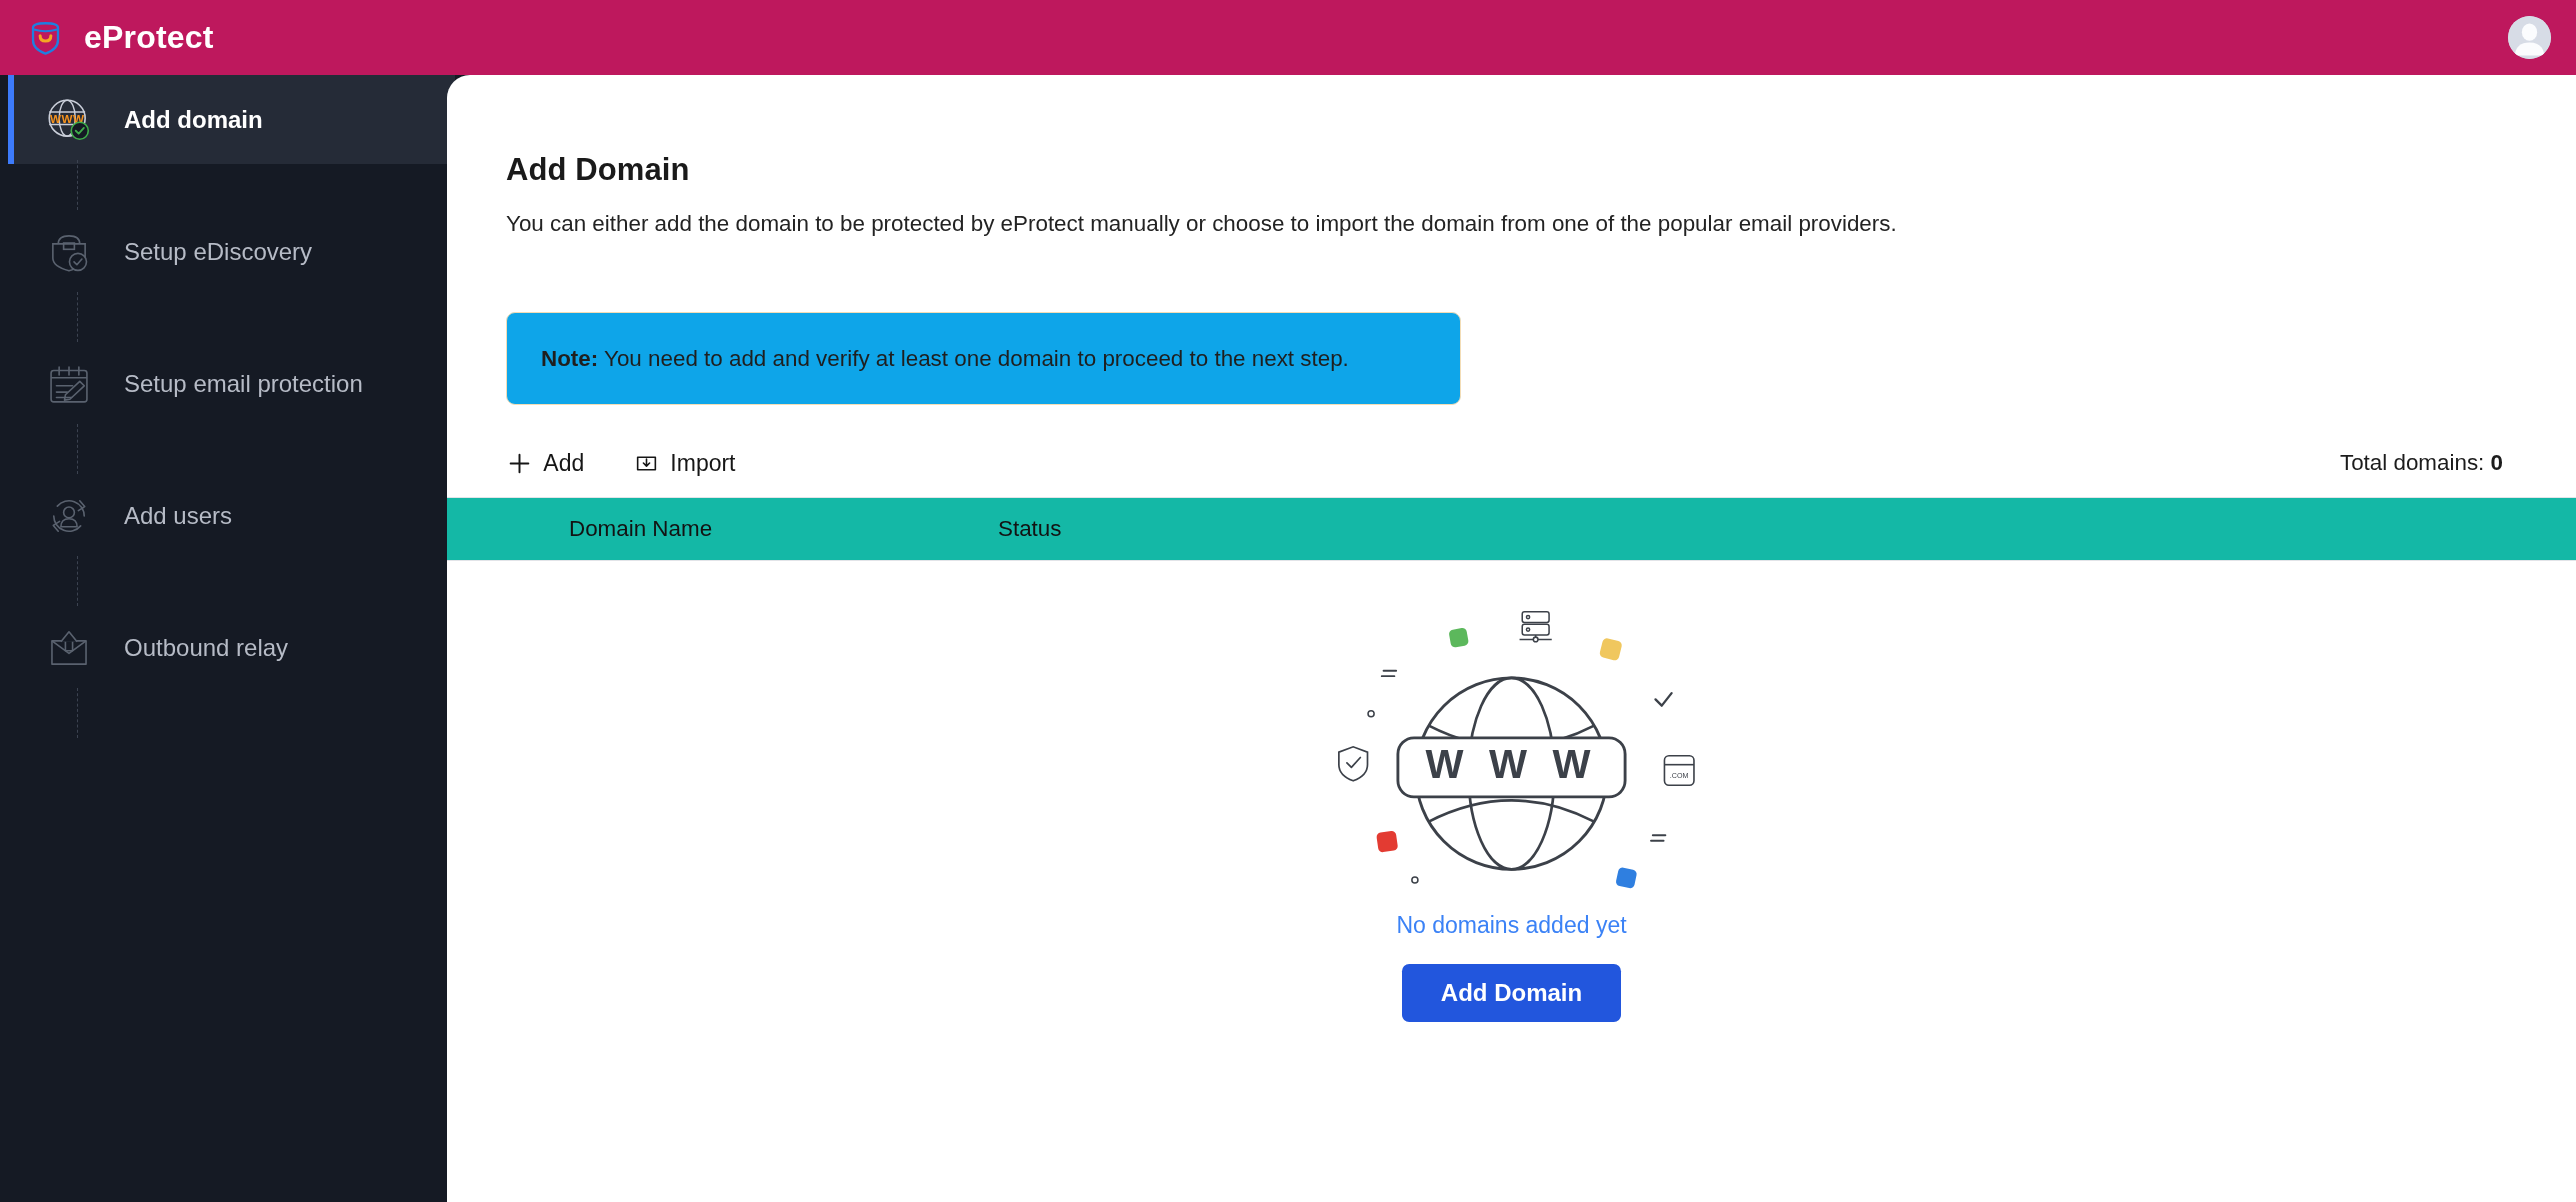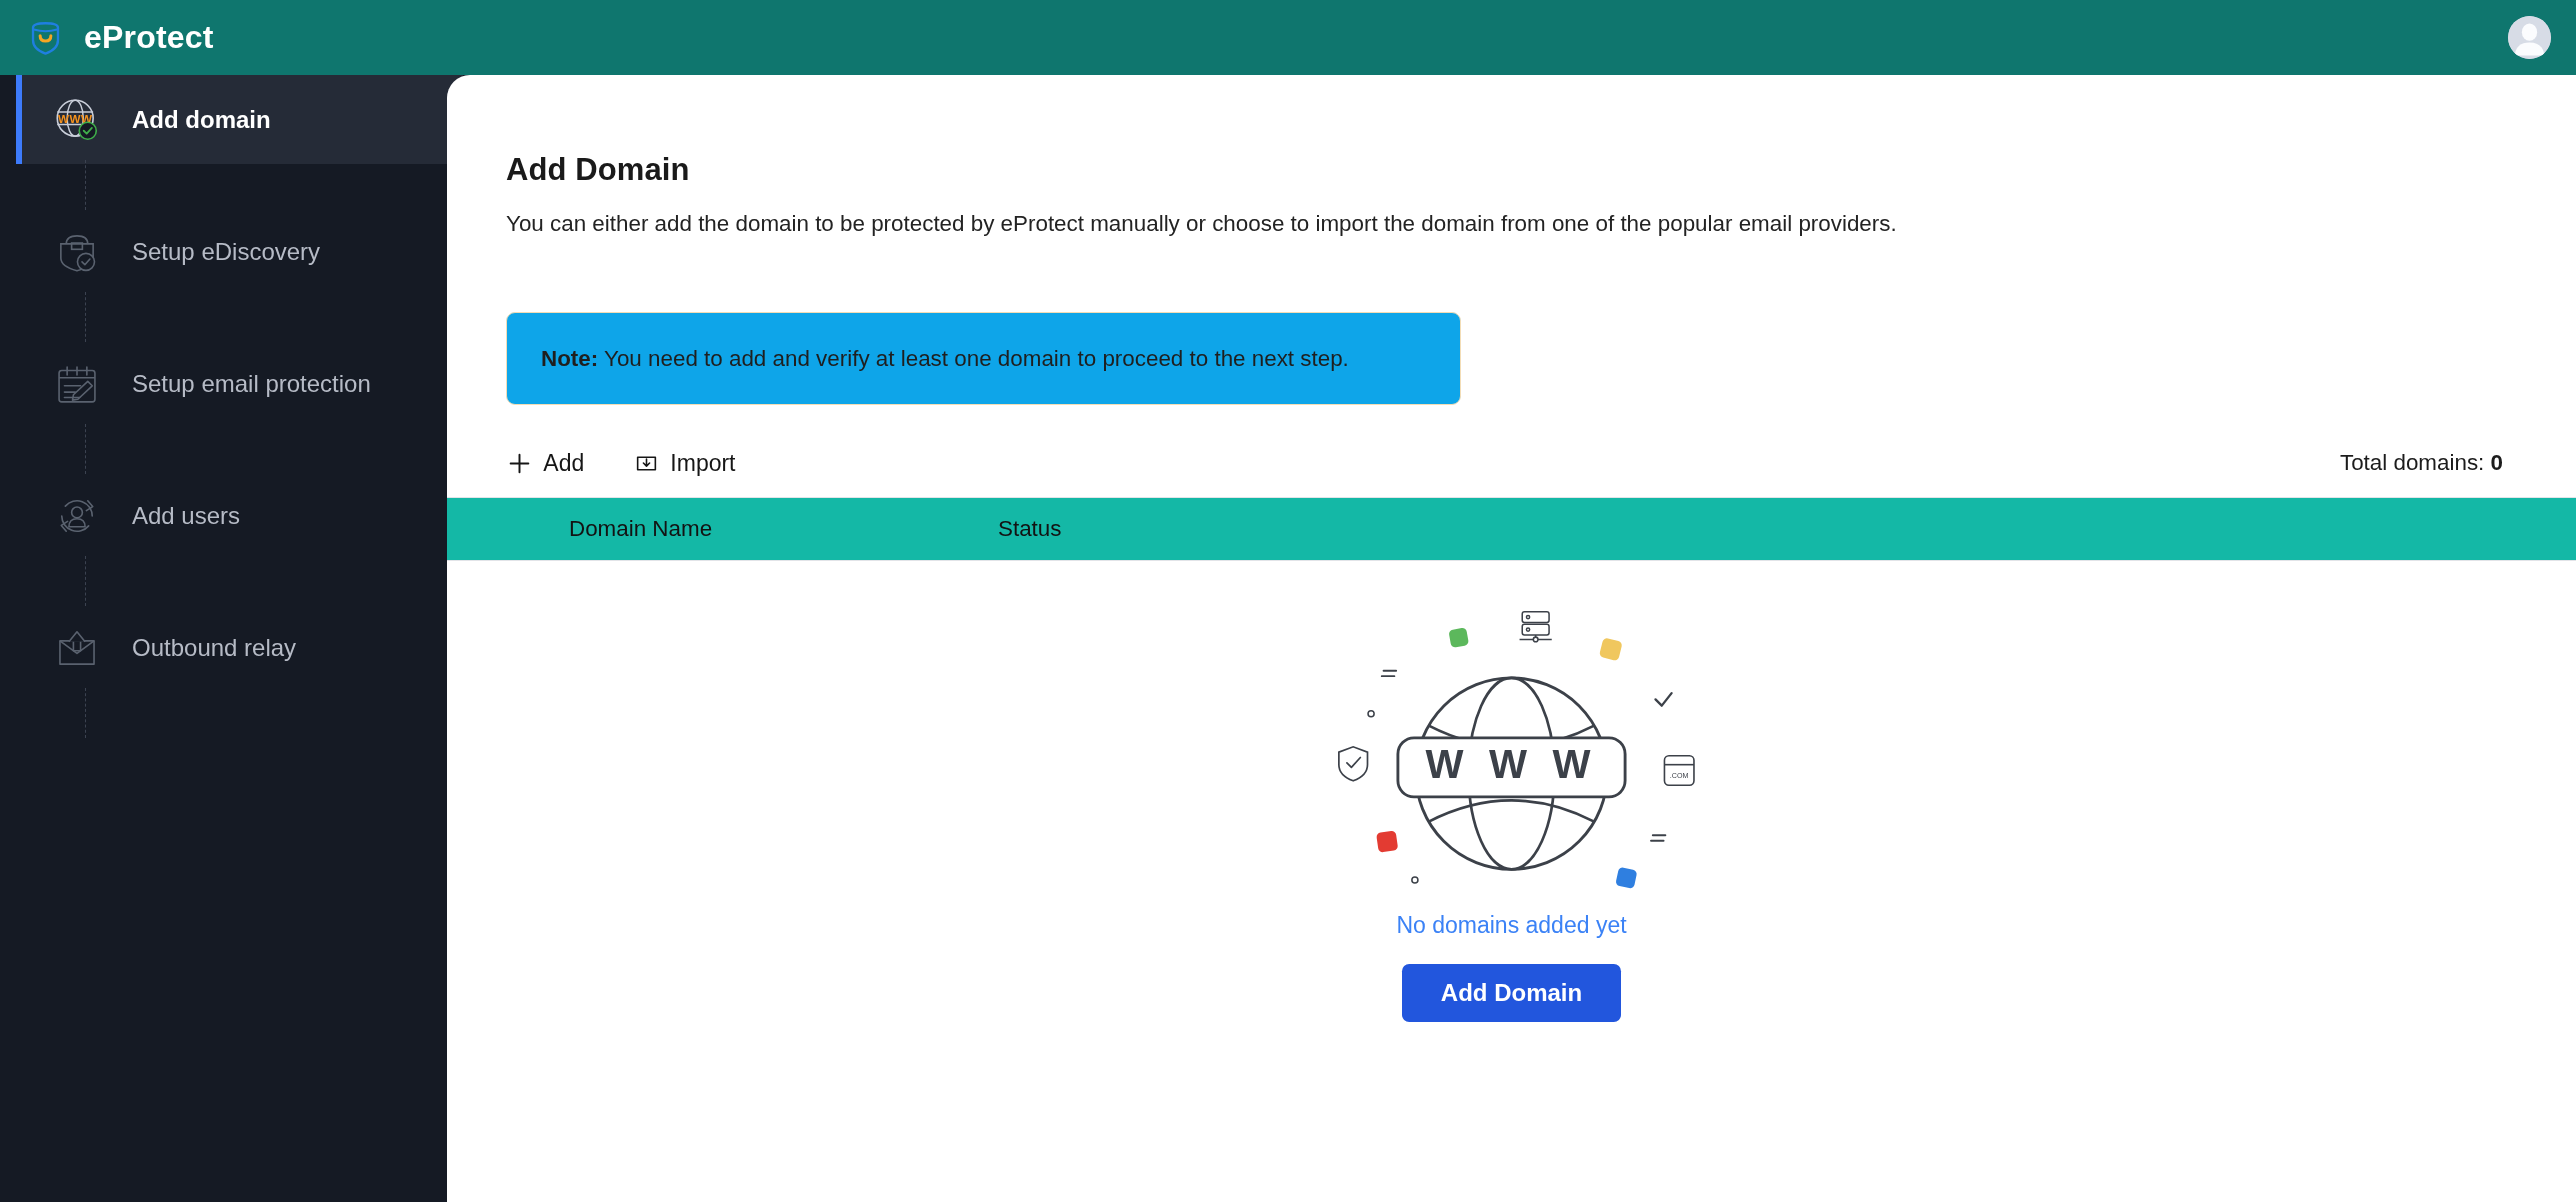--- a/index.html
+++ b/index.html
@@ -16,21 +16,21 @@
     color: #111;
     -webkit-font-smoothing: antialiased;
   }
 
   
   .topbar {
     position: absolute;
     top: 0; left: 0;
     width: 2576px;
     height: 75px;
-    background: #0f766e;
+    background: #be185d;
     display: flex;
     align-items: center;
     z-index: 5;
   }
   .brand {
     display: flex;
     align-items: center;
     gap: 18px;
     margin-left: 25px;
   }
@@ -49,21 +49,21 @@
     height: 43px;
     border-radius: 50%;
     background: #d7dce6;
     overflow: hidden;
   }
   .avatar svg { display: block; width: 43px; height: 43px; }
 
   
   .sidebar {
     position: absolute;
-    left: 16px;
+    left: 8px;
     top: 75px;
     width: 447px;
     height: 1127px;
     background: #151a24;
   }
   .nav-item {
     position: relative;
     display: flex;
     align-items: center;
     height: 89px;

